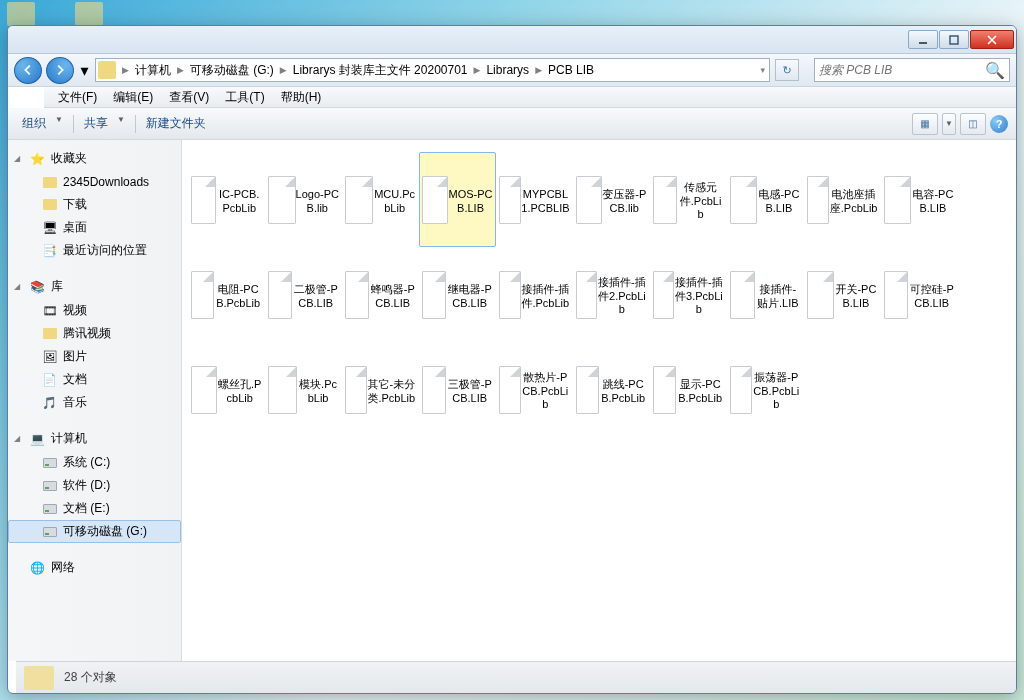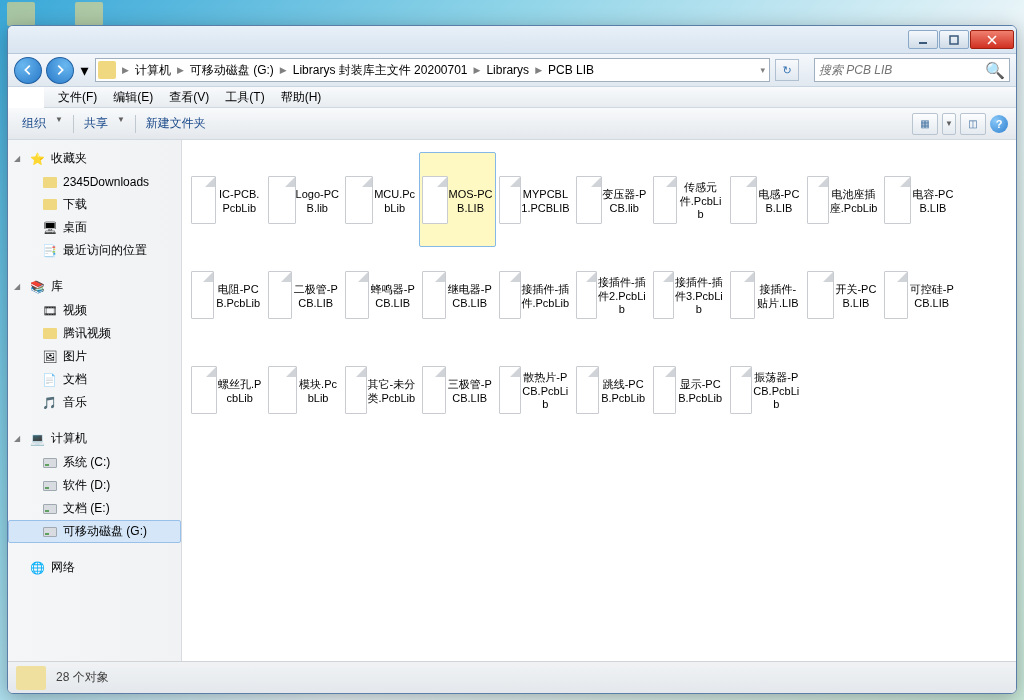--- a/index.html
+++ b/index.html
@@ -129,21 +129,21 @@
 }
 .file-label {
   font-size: 11px; text-align: center; margin-top: 4px; line-height: 1.25;
   word-break: break-all; max-height: 42px; overflow: hidden;
 }
 
 
 .statusbar {
   height: 32px; background: linear-gradient(#f0f2f4,#e4e8ec);
   border-top: 1px solid #d0d4d8; display: flex; align-items: center; padding: 12px 8px;
-  font-size: 12px; color: #404040;
+  font-size: 12px; color: #404040; margin-left: 8px;
 }
 .status-icon { width: 30px; height: 24px; background: #f0e0a0; border-radius: 2px; margin-right: 10px; }
 
 .netgrp .side-header::before { content: ""; }
 </style>
 </head>
 <body>
 
 <div class="desktop-icons">
   <div class="desktop-icon"></div>

